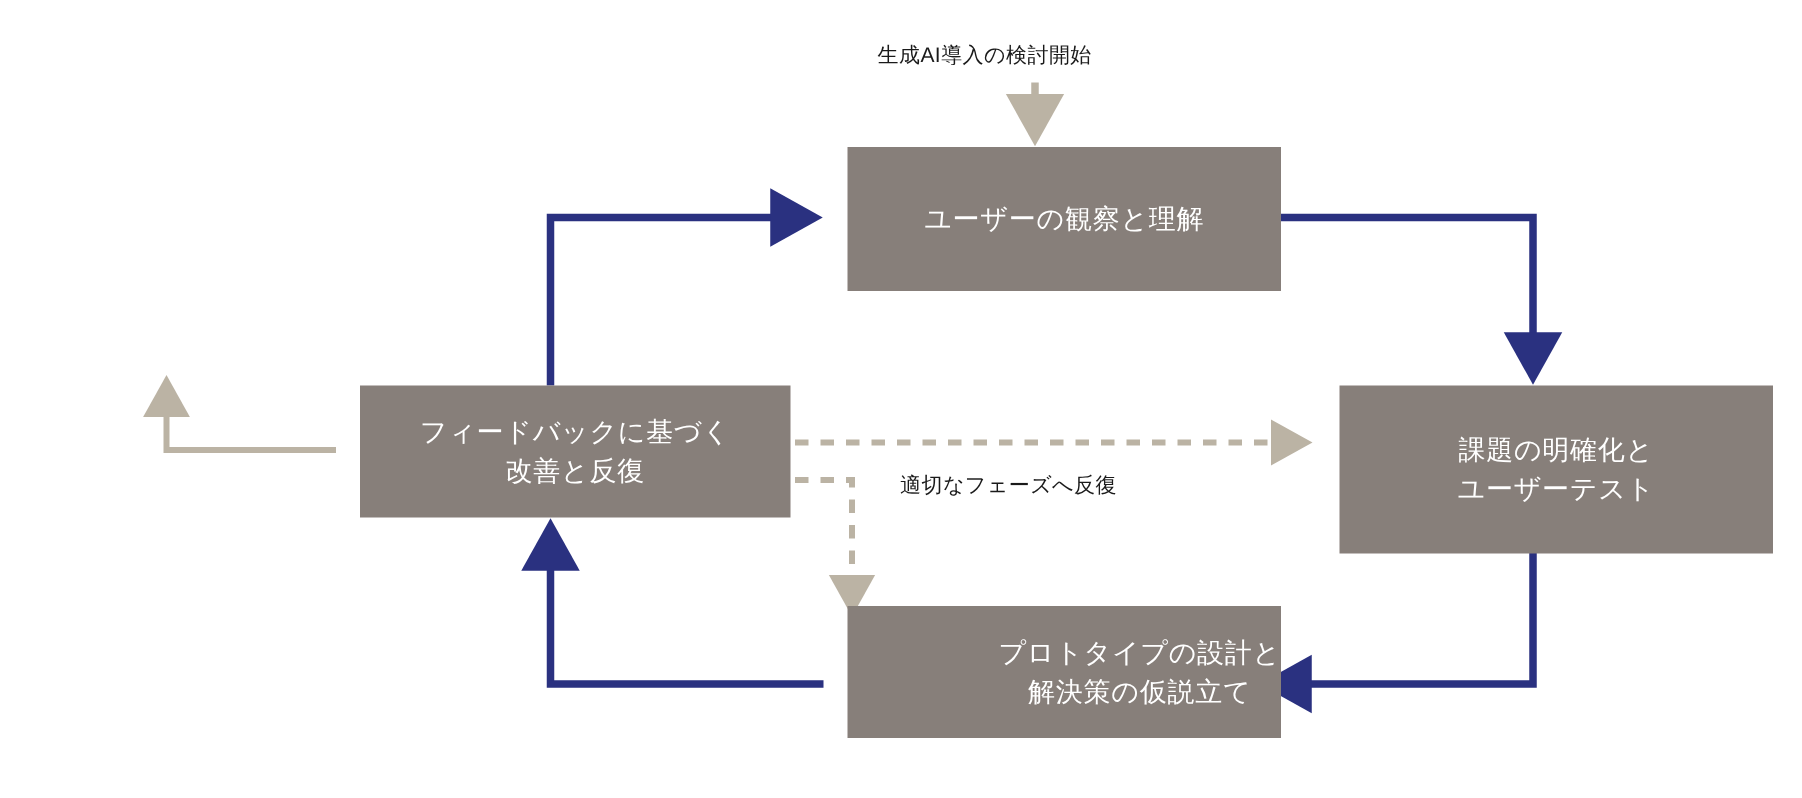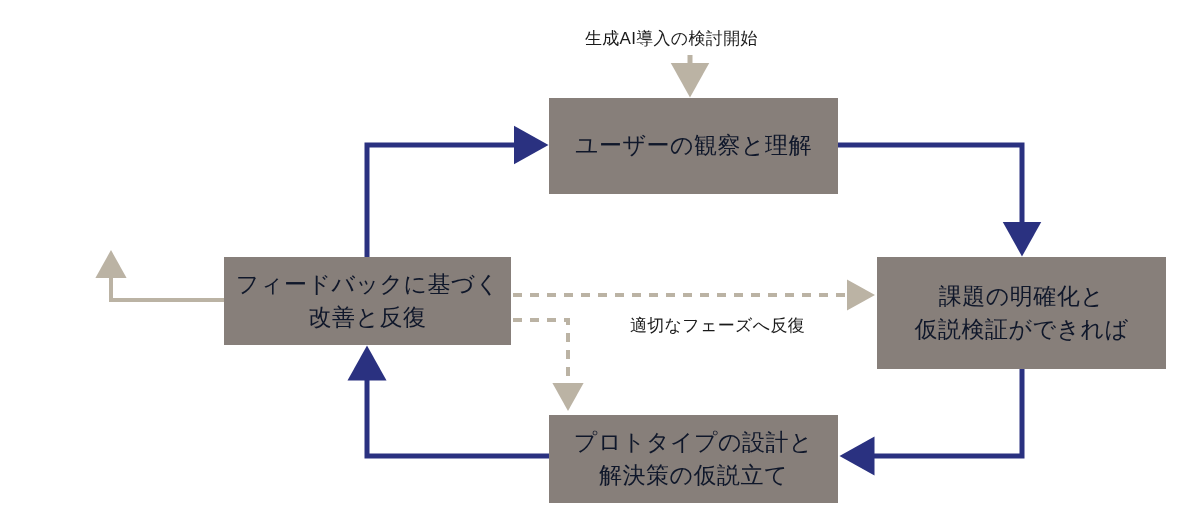--- a/index.html
+++ b/index.html
@@ -11,46 +11,47 @@
   }
   #stage{position:relative;width:1201px;height:532px;}
 
   svg#wires{position:absolute;left:0;top:0;width:1201px;height:532px;}
 
   .node{
     position:absolute;
     background:#877F7A;
     display:flex;align-items:center;justify-content:center;
     text-align:center;
-    color:#0f172a;
-    font-size:23px;
+    color:#ffffff;
+    font-size:18px;
     line-height:1.45;
     letter-spacing:.5px;
     box-sizing:border-box;
     z-index:3;
+    margin-left:16px;
   }
   .node span{display:block;}
 
   .caption{
     position:absolute;
     color:#1a1a1a;
-    font-size:17px;
+    font-size:14px;
     line-height:1.5;
     letter-spacing:.3px;
     text-align:center;
     white-space:nowrap;
     z-index:4;
   }
   #cap-start{left:585px;top:26px;}
   #cap-left{left:14px;top:180px;}
-  #cap-mid{left:600px;top:313px;margin-left:30px;}
+  #cap-mid{left:600px;top:313px;}
 
   #node-observe{left:549px;top:98px;width:289px;height:96px;}
   #node-define {left:877px;top:257px;width:289px;height:112px;}
-  #node-proto  {left:549px;top:415px;width:289px;height:88px;}
+  #node-proto  {left:549px;top:404px;width:289px;height:88px;justify-content:flex-end;}
   #node-iterate{left:224px;top:257px;width:287px;height:88px;}
 </style>
 </head>
 <body>
 
 <div id="stage">
 
   <svg id="wires" viewBox="0 0 1201 532" xmlns="http://www.w3.org/2000/svg">
     <defs>
       <marker id="ah-blue" markerWidth="9" markerHeight="9" refX="5.5" refY="4.5" orient="auto" markerUnits="strokeWidth">
@@ -89,21 +90,21 @@
 
   <div class="node" id="node-observe">
     <div>
       <span>ユーザーの観察と理解</span>
     </div>
   </div>
 
   <div class="node" id="node-define">
     <div>
       <span>課題の明確化と</span>
-      <span>仮説検証ができれば</span>
+      <span>ユーザーテスト</span>
     </div>
   </div>
 
   <div class="node" id="node-proto">
     <div>
       <span>プロトタイプの設計と</span>
       <span>解決策の仮説立て</span>
     </div>
   </div>
 

